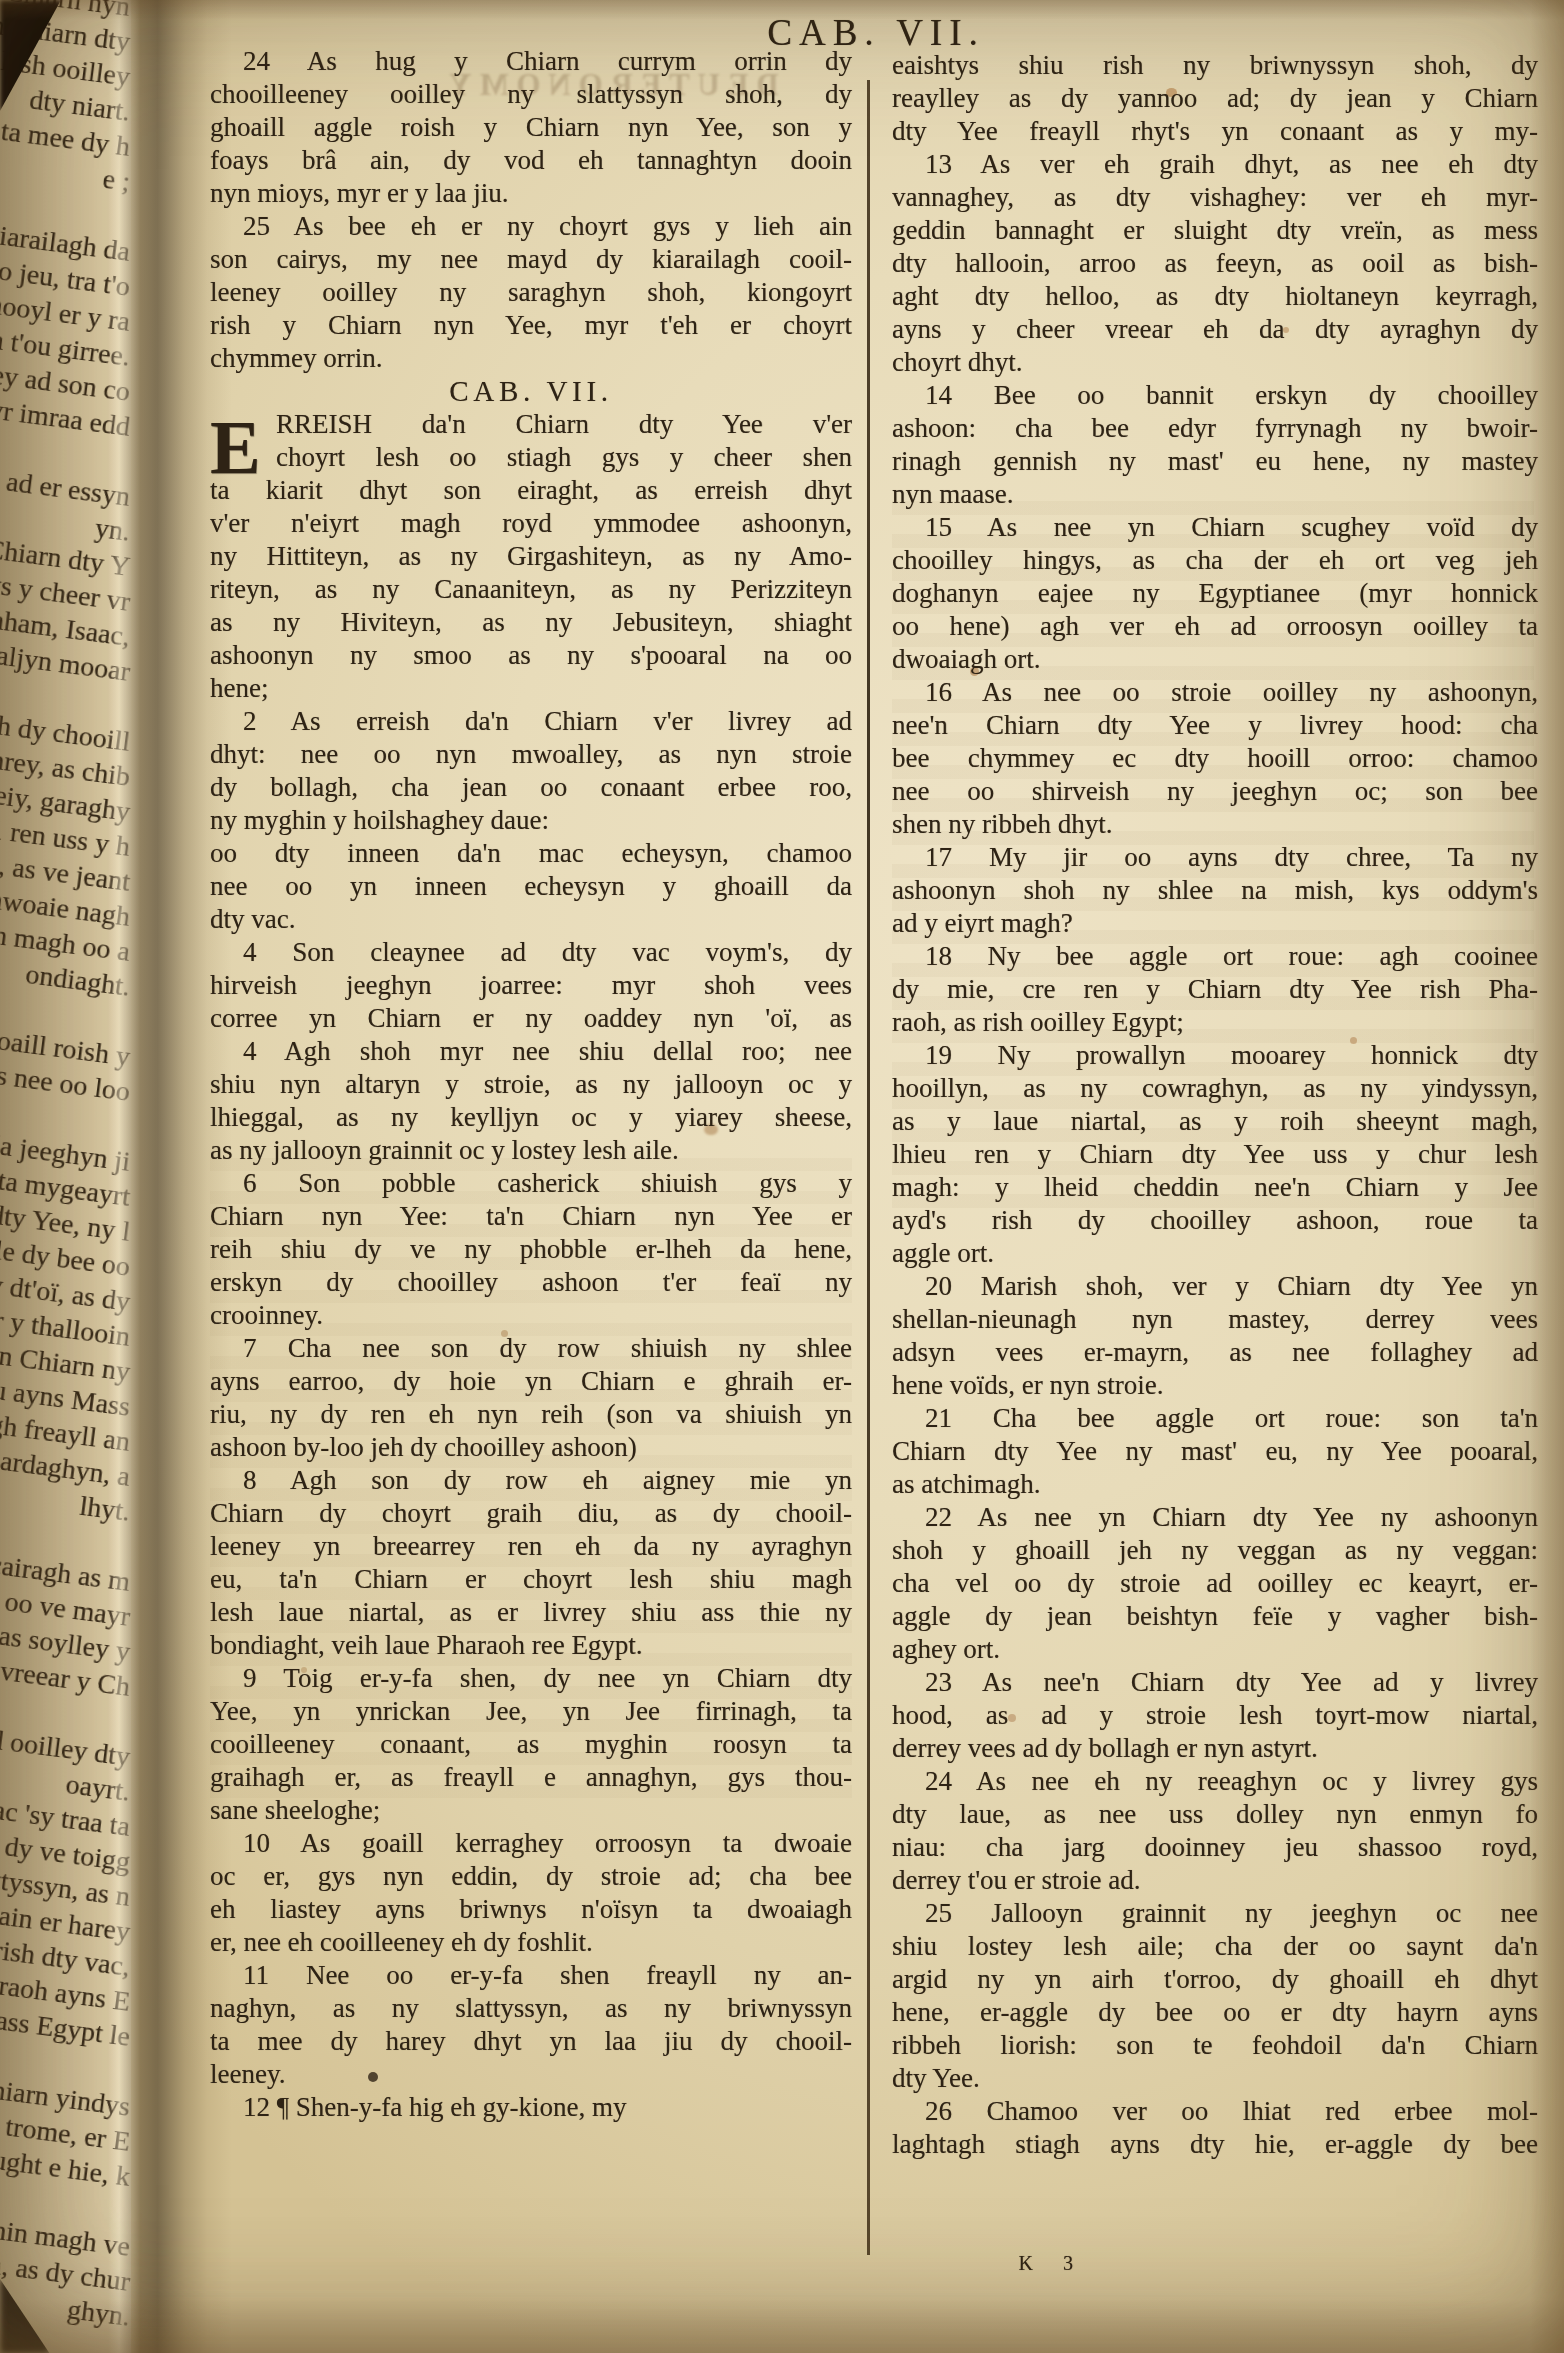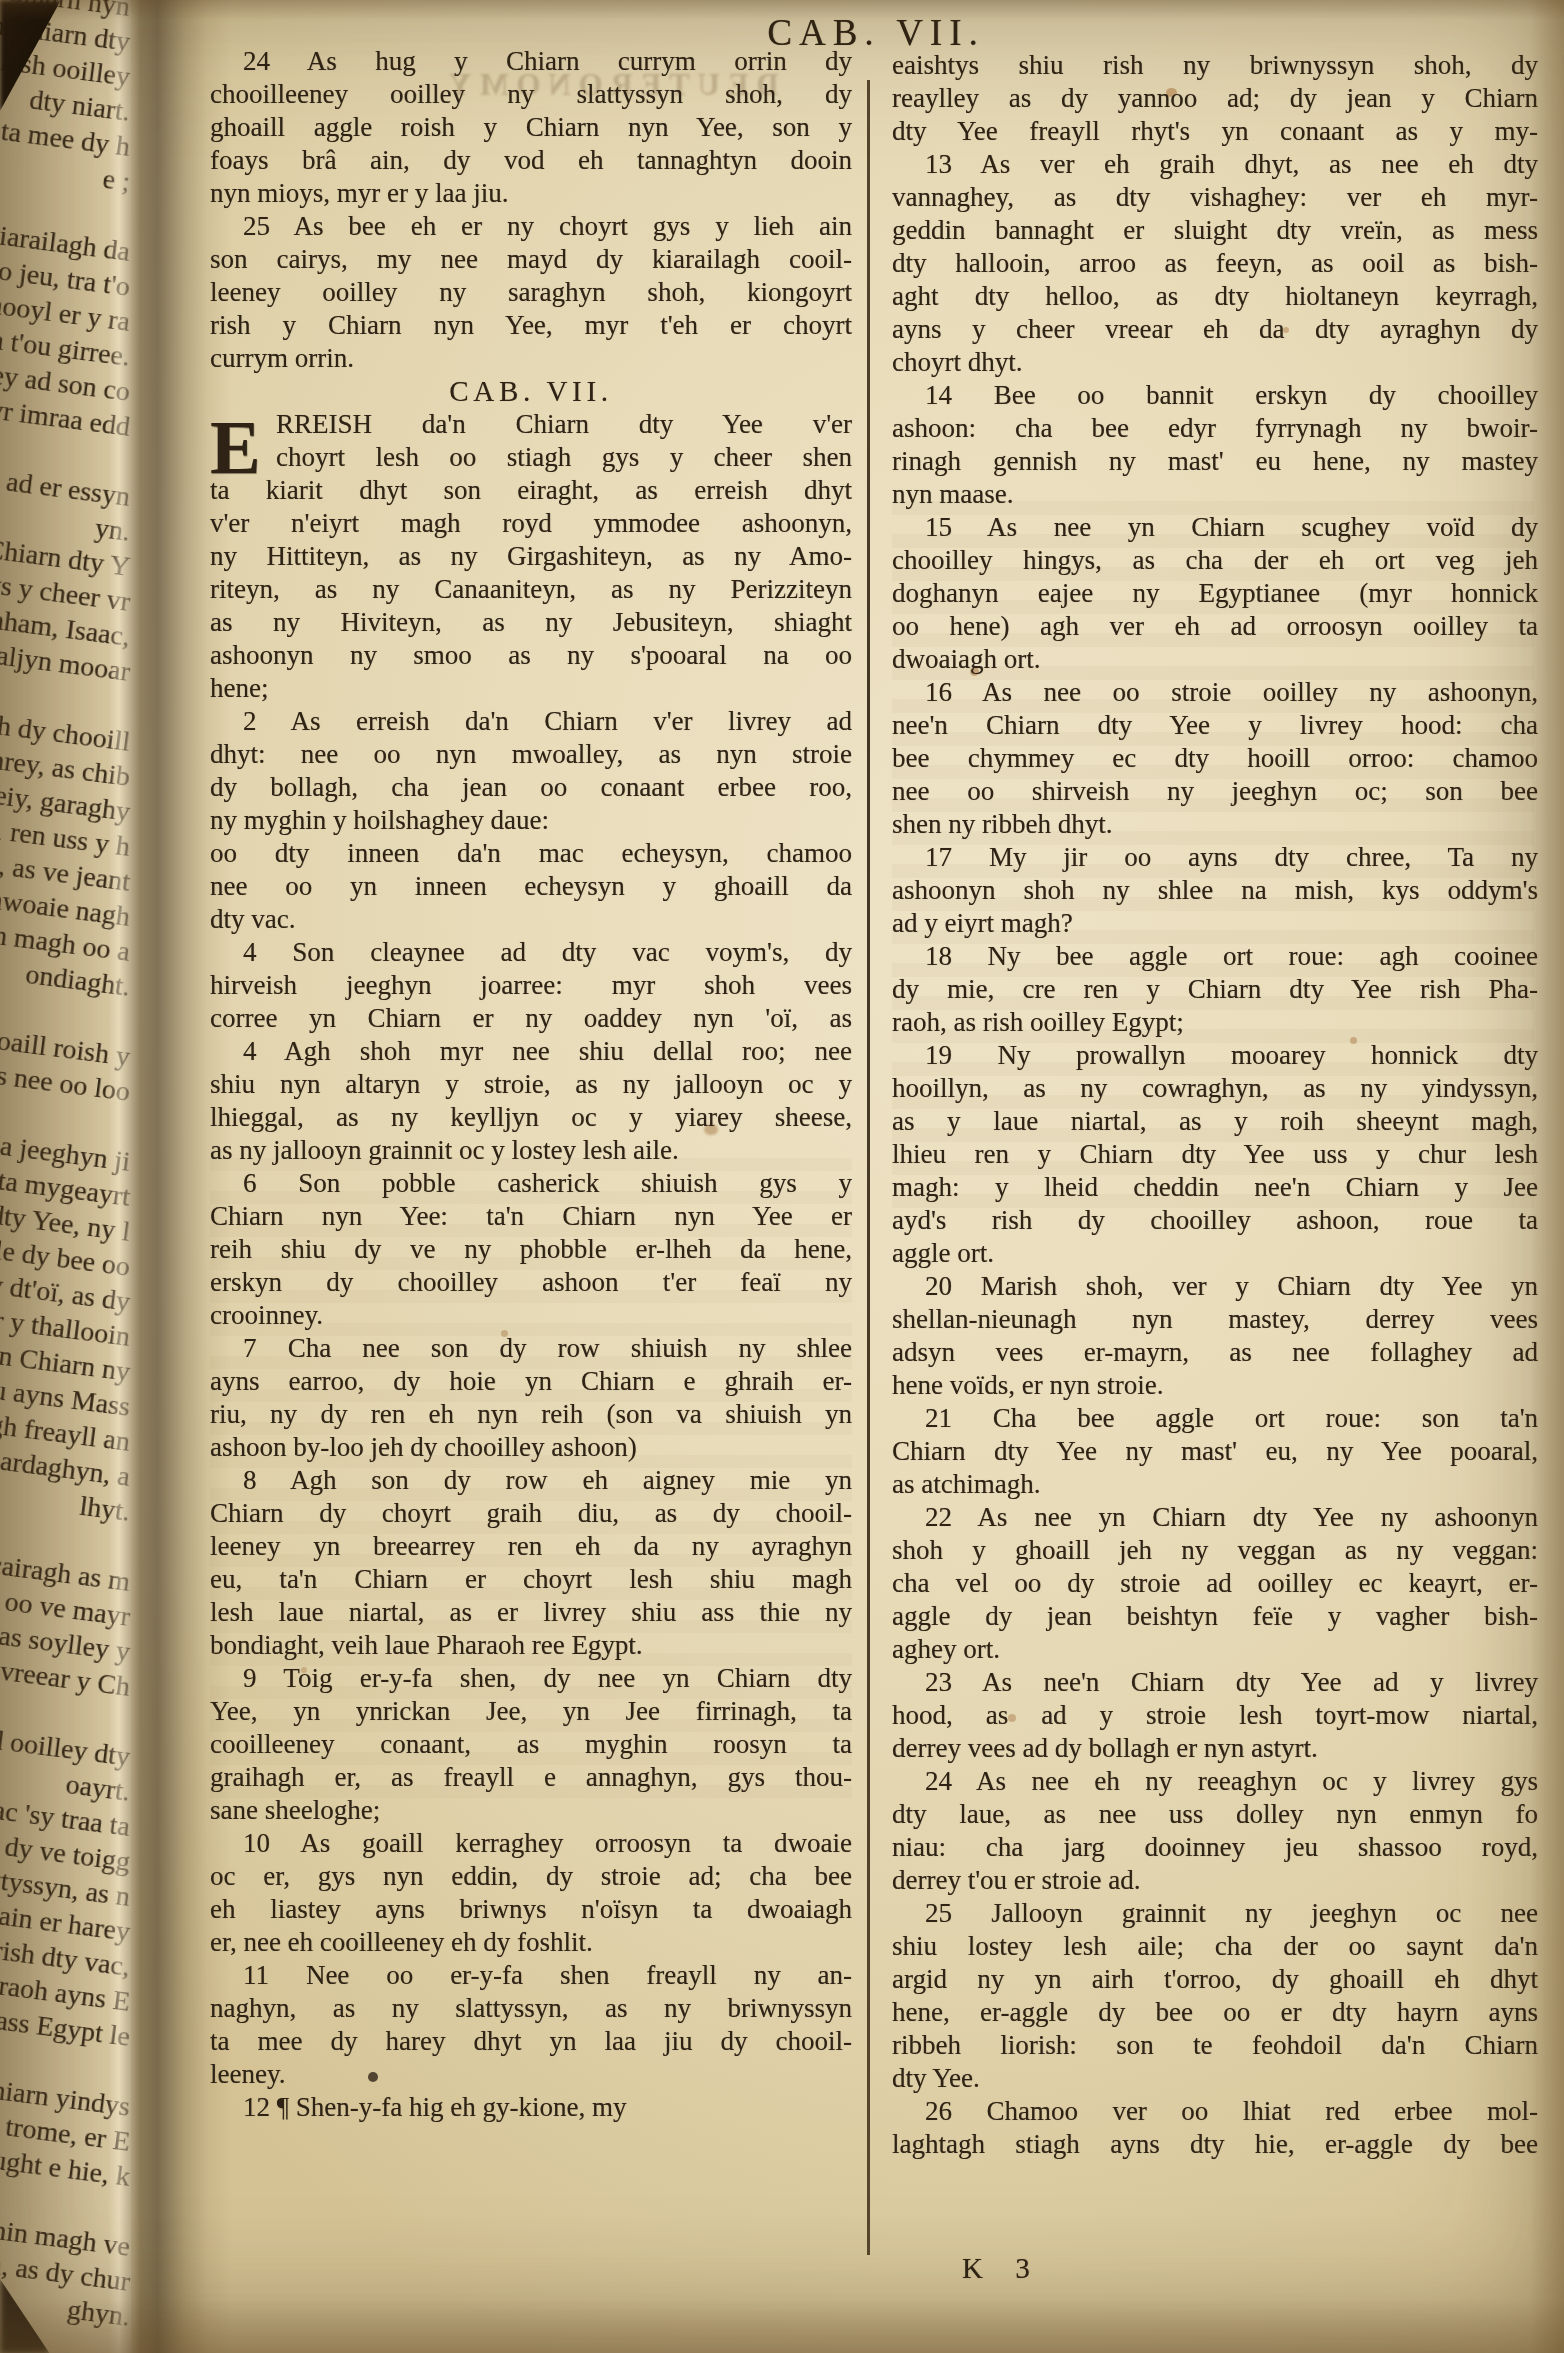--- a/index.html
+++ b/index.html
@@ -61,22 +61,22 @@
   .dropcap {
     position:absolute; left:0px; top:369px; font-size:76px; line-height:66px;
     font-weight:bold; text-shadow:0.5px 0.5px 0.8px rgba(46,35,21,.5);
   }
   .rule {
     position:absolute; left:867px; top:80px; width:3.1px; height:2175px;
     background:linear-gradient(180deg,#46361f,#2f2312 30%,#3a2c18 70%,#4a3920);
     opacity:.9;
   }
   .signature {
-    position:absolute; left:962px; top:2252px; width:180px; 
-    font-size:29px; letter-spacing:12.5px;
+    position:absolute; left:962px; top:2252px; width:180px; text-align:center;
+    font-size:20px; letter-spacing:12.5px;
     text-shadow:0.3px 0.3px 0.8px rgba(46,35,21,.5);
   }
   
   .ghost { position:absolute; pointer-events:none; }
   .g1 { left:892px; top:501px; width:642px; height:720px;
     background:repeating-linear-gradient(180deg, rgba(140,115,75,.06) 0 14px, rgba(0,0,0,0) 14px 33px); }
   .g2 { left:210px; top:1158px; width:642px; height:642px;
     background:repeating-linear-gradient(180deg, rgba(140,115,75,.05) 0 13.3px, rgba(0,0,0,0) 13.3px 33px); }
   .spot { position:absolute; border-radius:50%; pointer-events:none; }
   .edge-t { position:absolute; top:0; left:0; width:100%; height:20.3px; pointer-events:none;
@@ -192,21 +192,21 @@
 
   <div class="line in">24 As hug y Chiarn currym orrin dy</div>
       <div class="line">chooilleeney ooilley ny slattyssyn shoh, dy</div>
       <div class="line">ghoaill aggle roish y Chiarn nyn Yee, son y</div>
       <div class="line">foays brâ ain, dy vod eh tannaghtyn dooin</div>
       <div class="line end">nyn mioys, myr er y laa jiu.</div>
       <div class="line in">25 As bee eh er ny choyrt gys y lieh ain</div>
       <div class="line">son cairys, my nee mayd dy kiarailagh cooil-</div>
       <div class="line">leeney ooilley ny saraghyn shoh, kiongoyrt</div>
       <div class="line">rish y Chiarn nyn Yee, myr t'eh er choyrt</div>
-      <div class="line end">currym orrin.</div>
+      <div class="line end">chymmey orrin.</div>
       <div class="line center heading">CAB. VII.</div>
       <div class="line d1">RREISH da'n Chiarn dty Yee v'er</div>
       <div class="line d2">choyrt lesh oo stiagh gys y cheer shen</div>
       <div class="line">ta kiarit dhyt son eiraght, as erreish dhyt</div>
       <div class="line">v'er n'eiyrt magh royd ymmodee ashoonyn,</div>
       <div class="line">ny Hittiteyn, as ny Girgashiteyn, as ny Amo-</div>
       <div class="line">riteyn, as ny Canaaniteyn, as ny Perizziteyn</div>
       <div class="line">as ny Hiviteyn, as ny Jebusiteyn, shiaght</div>
       <div class="line">ashoonyn ny smoo as ny s'pooaral na oo</div>
       <div class="line end">hene;</div>

